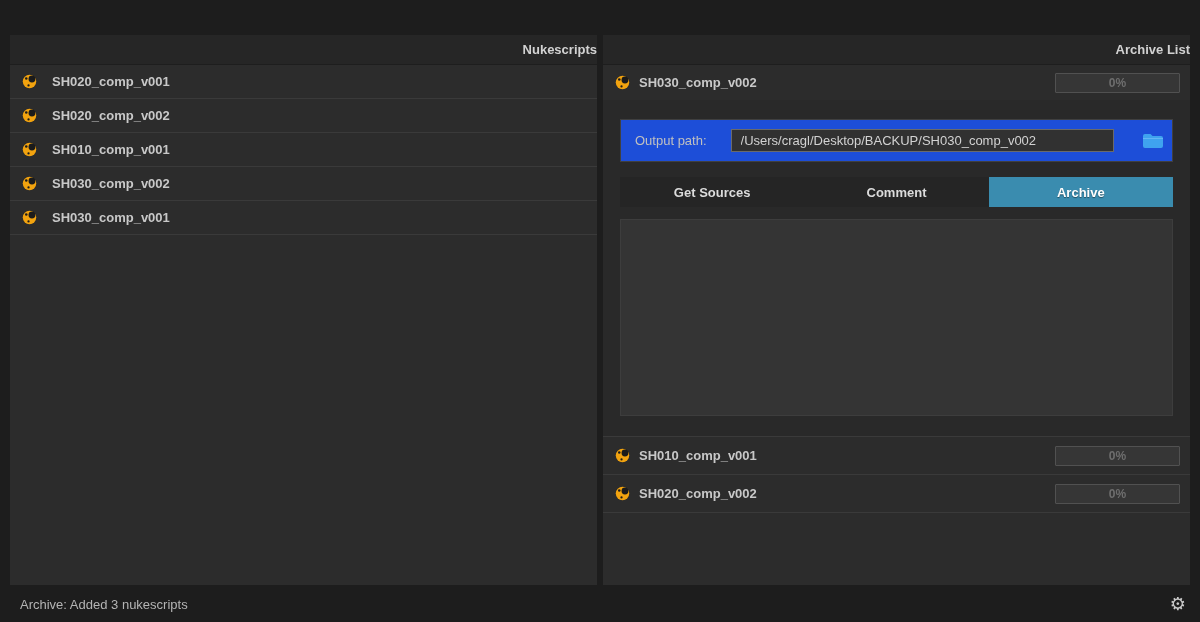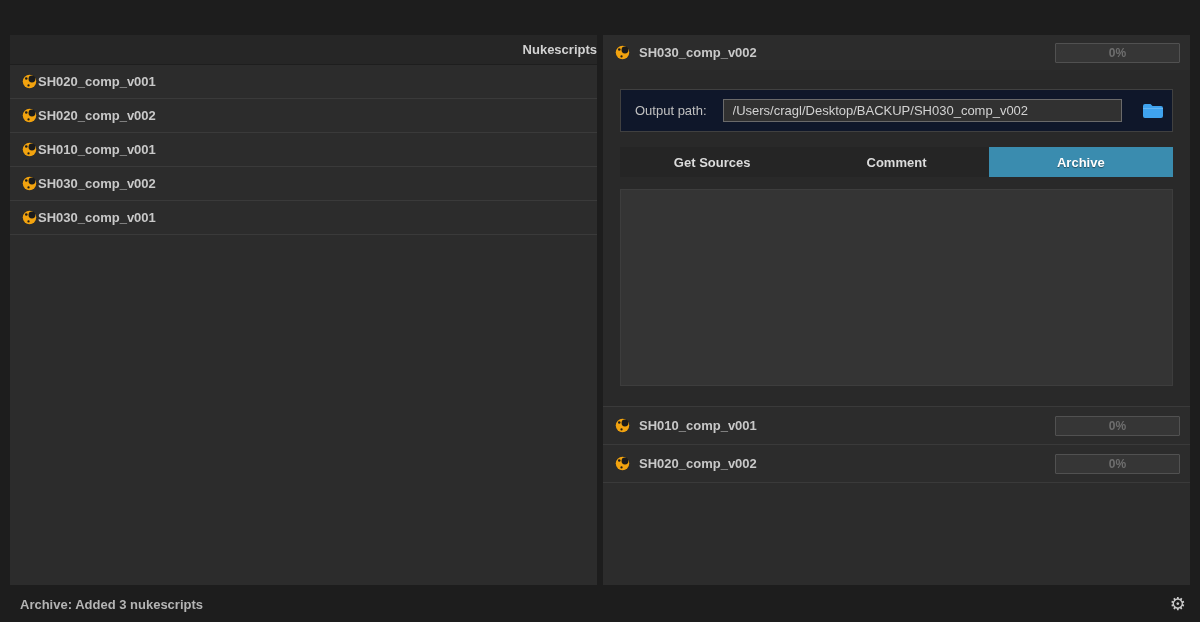--- a/index.html
+++ b/index.html
@@ -13,58 +13,58 @@
   .light { width:12px; height:12px; border-radius:50%; background:#91919a; border:1px solid #7b7b82; }
   .win-title { text-align:center; line-height:21px; font-size:13px; color:#3f3f3f; }
 
   
   .panel { position:absolute; top:35px; height:550px; background:#2c2c2c; }
   .panel-left  { left:10px;  width:587px; }
   .panel-right { left:603px; width:587px; }
   .panel-header { height:30px; line-height:30px; text-align:right; font-weight:bold;
                   font-size:13px; color:#d2d2d2; background:#262626; border-bottom:1px solid #1e1e1e; }
 
-  .list-row { height:34px; display:flex; align-items:center; gap:1px; padding:0 12px;
+  .list-row { height:34px; display:flex; align-items:center; gap:15px; padding:0 12px;
               border-bottom:1px solid #3a3a3a; cursor:default; }
   .row-label { font-size:13px; font-weight:bold; color:#c8c8c8; }
   .nuke-ic { width:15px; height:15px; flex:0 0 15px; }
 
   
   .archive-row { height:38px; display:flex; align-items:center; gap:9px; padding:0 10px 0 12px; }
   .archive-row.bordered { border-bottom:1px solid #3a3a3a; }
   .flex-spacer { flex:1; }
   .progressbar { position:relative; width:125px; height:20px; background:#363636;
                  border:1px solid #515151; border-radius:1px; }
   .progress-text { position:absolute; inset:0; text-align:center; line-height:18px;
                    font-size:12px; font-weight:bold; color:#6e6e6e; }
 
   .active-section { border-bottom:1px solid #3a3a3a; background:#2c2c2c; }
   .expanded { background:#292929; padding:19px 17px 20px 17px; }
 
-  .groupbox { display:flex; align-items:center; gap:16px; height:43px; padding:0 4px 0 14px;
-              background:#0f172a; border:1px solid #404040; margin-bottom:15px; }
+  .groupbox { display:flex; align-items:center; gap:24px; height:43px; padding:0 4px 0 14px;
+              background:#1d4ed8; border:1px solid #404040; margin-bottom:15px; }
   .path-label { font-size:13px; color:#c0c0c0; white-space:nowrap; }
   .path-input { flex:1; height:23px; background:#313131; border:1px solid #6a6a6a;
                 color:#d2d2d2; font-size:13px; padding:0 9px; font-family:"Liberation Sans", sans-serif; }
   .folder-btn { width:30px; height:26px; display:flex; align-items:center; justify-content:center;
                 background:transparent; border:none; cursor:pointer; }
 
   .btn-row { display:flex; gap:0; margin-bottom:12px; }
   .btn { flex:1; height:30px; background:#252525; border:none; color:#dcdcdc;
          font-size:13px; font-weight:bold; font-family:"Liberation Sans", sans-serif; cursor:pointer; }
   .btn.accent { background:#3a8caf; color:#ffffff; text-shadow:0 1px 1px rgba(0,0,0,.45); }
 
   .comment-box { display:block; width:100%; height:197px; background:#343434;
                  border:1px solid #3d3d3d; resize:none; color:#d0d0d0;
                  font-family:"Liberation Sans", sans-serif; font-size:13px; padding:6px; }
 
   
   .statusbar { position:absolute; left:0; bottom:0; width:100%; height:37px; background:#1d1d1d; }
   .status-text { position:absolute; left:20px; top:50%; transform:translateY(-50%);
-                 font-size:13px; font-weight:bold; color:#b4b4b4; }
+                 font-size:13px; font-weight:normal; color:#b4b4b4; }
   .gear { position:absolute; right:14px; top:50%; transform:translateY(-50%);
           font-size:18px; color:#c9c9c9; line-height:1; cursor:pointer; background:none; border:none; }
 </style>
 </head>
 <body>
 
 <div class="window">
 
 
   <div class="panel panel-left">
@@ -111,20 +111,21 @@
           <circle cx="10" cy="10" r="9" fill="#f2a30f"></circle>
           <circle cx="13.3" cy="6.6" r="4.6" fill="#1b1b1b"></circle>
           <circle cx="5.7" cy="6.1" r="1.7" fill="#1b1b1b"></circle>
           <circle cx="8.7" cy="15.3" r="1.5" fill="#1b1b1b"></circle>
         </svg>
       <span class="row-label">SH030_comp_v001</span>
     </div>
   </div>
 
   <div class="panel panel-right">
+    <div class="panel-header">Archive List</div>
 
     <div class="active-section">
       <div class="archive-row" style="height:35px;">
         <svg class="nuke-ic" viewBox="0 0 20 20">
             <circle cx="10" cy="10" r="9" fill="#f2a30f"></circle>
             <circle cx="13.3" cy="6.6" r="4.6" fill="#1b1b1b"></circle>
             <circle cx="5.7" cy="6.1" r="1.7" fill="#1b1b1b"></circle>
             <circle cx="8.7" cy="15.3" r="1.5" fill="#1b1b1b"></circle>
           </svg>
         <span class="row-label">SH030_comp_v002</span>

